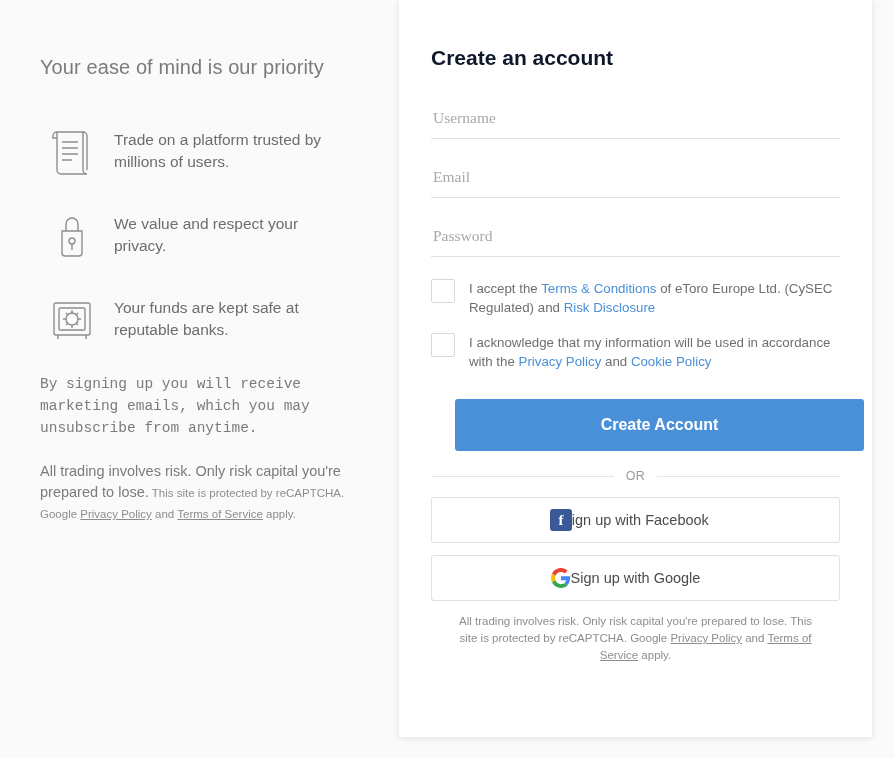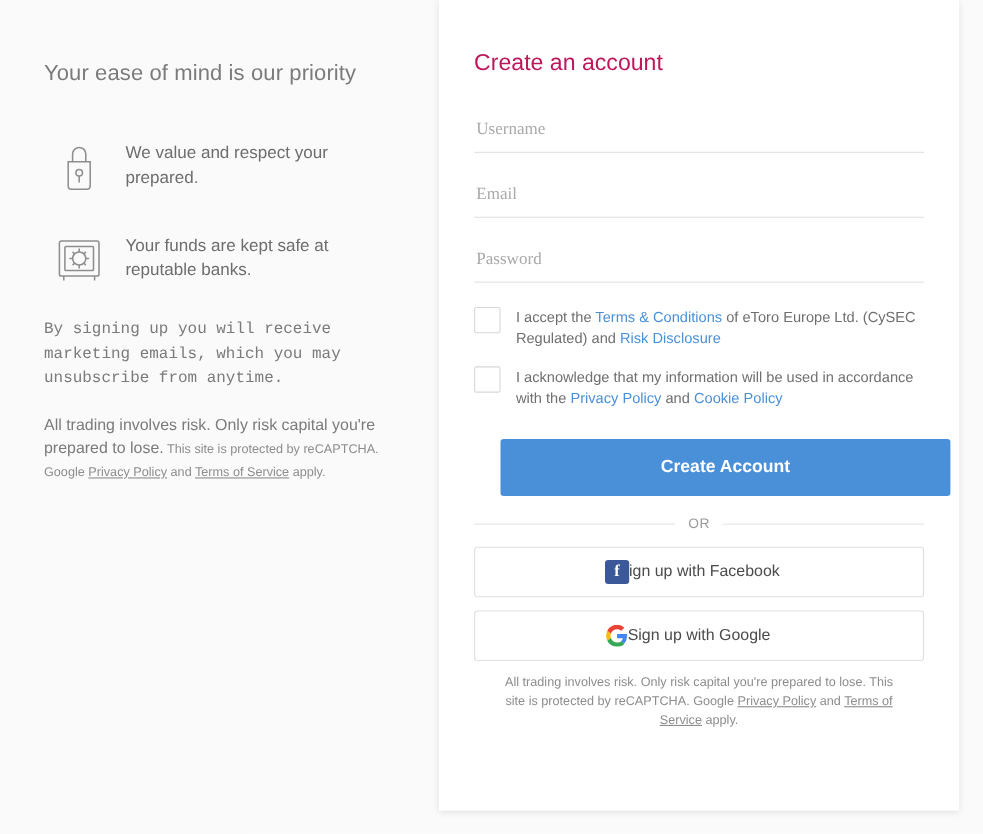--- a/index.html
+++ b/index.html
@@ -80,22 +80,22 @@
     left: 399px;
     top: 0;
     width: 473px;
     height: 737px;
     background: #ffffff;
     box-shadow: 0 1px 6px rgba(0,0,0,0.11);
     padding: 46px 32px 0 32px;
   }
   .card-title {
     font-size: 21px;
-    color: #be185d;
-    font-weight: 400;
+    color: #0f172a;
+    font-weight: 700;
     margin: 0 0 30px 0;
   }
   .field {
     width: 100%;
     border: none;
     border-bottom: 1px solid #e2e2e2;
     outline: none;
     font-size: 15.5px;
     color: #4a4a4a;
     padding: 9px 2px 11px 2px;
@@ -199,31 +199,42 @@
 </head>
 <body>
 
 <div class="page">
 
   <div class="left">
     <h1 class="left-title">Your ease of mind is our priority</h1>
 
     <div class="benefits">
 
+      <div class="benefit">
+        <div class="benefit-icon">
+          <svg width="46" height="50" viewBox="0 0 46 50" fill="none" stroke="#8e8e8e" stroke-width="1.4">
+            <path d="M8 6 h26 v38 a4 4 0 0 0 4 4 H12 a4 4 0 0 1 -4 -4 z"></path>
+            <path d="M34 6 a4 4 0 0 1 4 4 v34"></path>
+            <path d="M8 6 a4 4 0 0 0 -4 4 v2 h4"></path>
+            <path d="M13 16 h16 M13 22 h16 M13 28 h16 M13 34 h10"></path>
+          </svg>
+        </div>
+        <div class="benefit-text">Trade on a platform trusted by millions of users.</div>
+      </div>
 
       <div class="benefit">
         <div class="benefit-icon">
           <svg width="46" height="52" viewBox="0 0 46 52" fill="none" stroke="#8e8e8e" stroke-width="1.4">
             <path d="M13 22 h20 v22 a3 3 0 0 1 -3 3 H16 a3 3 0 0 1 -3 -3 z"></path>
             <path d="M17 22 v-7 a6 6 0 0 1 12 0 v7"></path>
             <circle cx="23" cy="32" r="3"></circle>
             <path d="M23 35 v6"></path>
           </svg>
         </div>
-        <div class="benefit-text">We value and respect your prepared.</div>
+        <div class="benefit-text">We value and respect your privacy.</div>
       </div>
 
       <div class="benefit">
         <div class="benefit-icon">
           <svg width="48" height="48" viewBox="0 0 48 48" fill="none" stroke="#8e8e8e" stroke-width="1.4">
             <rect x="6" y="8" width="36" height="32" rx="2"></rect>
             <rect x="11" y="13" width="26" height="22" rx="1"></rect>
             <circle cx="24" cy="24" r="6"></circle>
             <path d="M24 18 v-3 M24 30 v3 M18 24 h-3 M30 24 h3 M20 20 l-2 -2 M28 20 l2 -2 M20 28 l-2 2 M28 28 l2 2"></path>
             <path d="M10 40 v4 M38 40 v4"></path>

